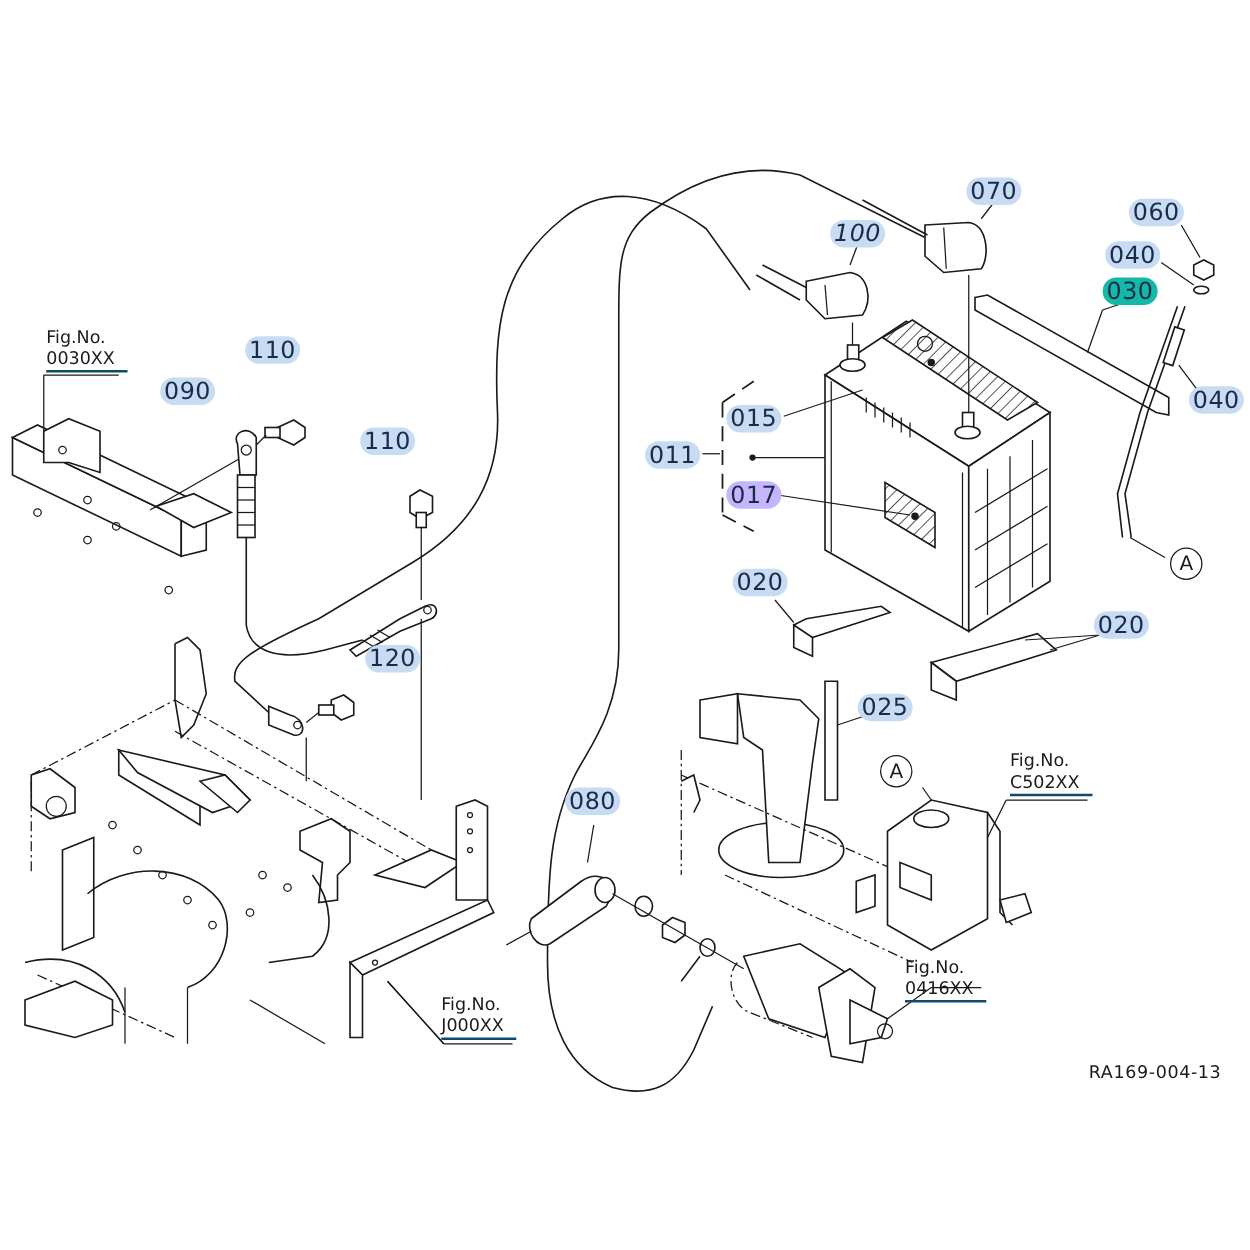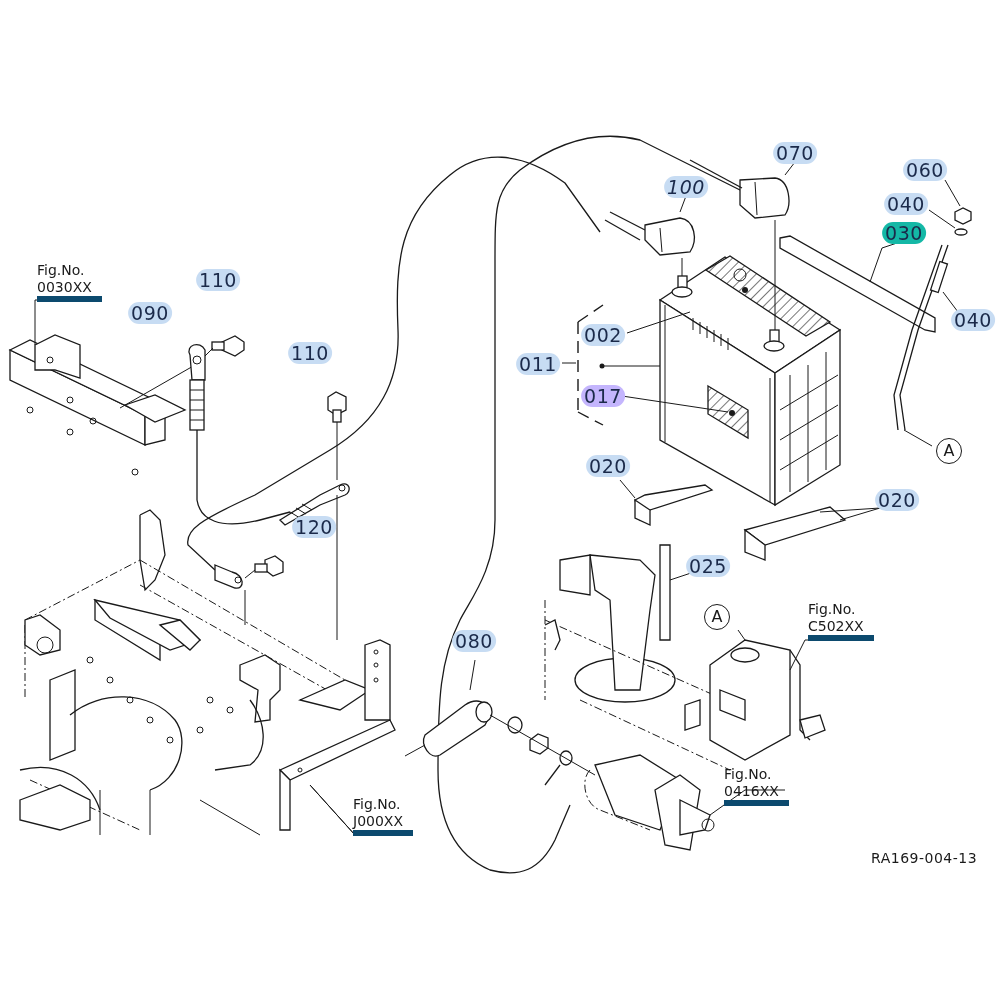--- a/index.html
+++ b/index.html
@@ -10,21 +10,21 @@
   .thin { stroke: #1a1a1a; stroke-width: 1; fill: none; }
   .dash { stroke: #1a1a1a; stroke-width: 1; fill: none; stroke-dasharray: 8 3 2 3; }
   .dash2 { stroke: #1a1a1a; stroke-width: 1.4; fill: none; stroke-dasharray: 12 7; }
   .part { stroke: #1a1a1a; stroke-width: 1.3; fill: #ffffff; }
   .hatch { fill: url(#hatch); stroke: #1a1a1a; stroke-width: 1.3; }
   .callout { position: absolute; font-size: 19px; color: #1b2a4a; letter-spacing: 0.5px;
              background: #c7dcf3; border-radius: 12px; padding: 0 3px; line-height: 22px;
              transform: translate(-50%, -50%); white-space: nowrap; }
   .figref { position: absolute; font-size: 14px; color: #1a1a1a; line-height: 17px;
             white-space: nowrap; }
-  .figref .code { border-bottom: 6px solid #0c4a6e; padding-right: 10px; display: inline-block; }
+  .figref .code { border-bottom: 2px solid #0c4a6e; padding-right: 10px; display: inline-block; }
   .circ { position: absolute; width: 24px; height: 24px; border: 1.4px solid #1a1a1a;
           border-radius: 50%; font-size: 16px; text-align: center; line-height: 24px;
           color: #1a1a1a; transform: translate(-50%, -50%); background: #fff; }
   .drawing-no { position: absolute; font-size: 14px; color: #1a1a1a; letter-spacing: 0.5px; }
 </style>
 </head>
 <body>
 
 <svg id="diagram" viewBox="0 0 1000 1000">
   <defs>
@@ -294,21 +294,21 @@
   </g>
   <line class="thin" x1="310" y1="785" x2="355" y2="835"></line>
 </svg>
 
 <div class="callout" style="left: 795px; top: 153px; background: rgb(199, 220, 243); text-align: right;">070</div>
 <div class="callout" style="left: 686px; top: 187px; background: rgb(199, 220, 243); font-style: italic;">100</div>
 <div class="callout" style="left: 925px; top: 170px; background: rgb(199, 220, 243);">060</div>
 <div class="callout" style="left: 906px; top: 204px; background: rgb(199, 220, 243);">040</div>
 <div class="callout" style="left: 880px; top: 233px; background: #14b8a6; margin-left: 24px;">030</div>
 <div class="callout" style="left: 973px; top: 320px; background: rgb(199, 220, 243);">040</div>
-<div class="callout" style="left: 603px; top: 335px; background: rgb(199, 220, 243);">002</div>
+<div class="callout" style="left: 603px; top: 335px; background: rgb(199, 220, 243);">015</div>
 <div class="callout" style="left: 538px; top: 364px; background: rgb(199, 220, 243);">011</div>
 <div class="callout" style="left: 603px; top: 396px; background: #c4b5fd;">017</div>
 <div class="callout" style="left: 608px; top: 466px; background: rgb(199, 220, 243);">020</div>
 <div class="callout" style="left: 897px; top: 500px; background: rgb(199, 220, 243);">020</div>
 <div class="callout" style="left: 708px; top: 566px; background: rgb(199, 220, 243);">025</div>
 <div class="callout" style="left: 474px; top: 641px; background: rgb(199, 220, 243);">080</div>
 <div class="callout" style="left: 150px; top: 313px; background: rgb(199, 220, 243);">090</div>
 <div class="callout" style="left: 218px; top: 280px; background: rgb(199, 220, 243);">110</div>
 <div class="callout" style="left: 310px; top: 353px; background: rgb(199, 220, 243);">110</div>
 <div class="callout" style="left: 314px; top: 527px; background: rgb(199, 220, 243);">120</div>

